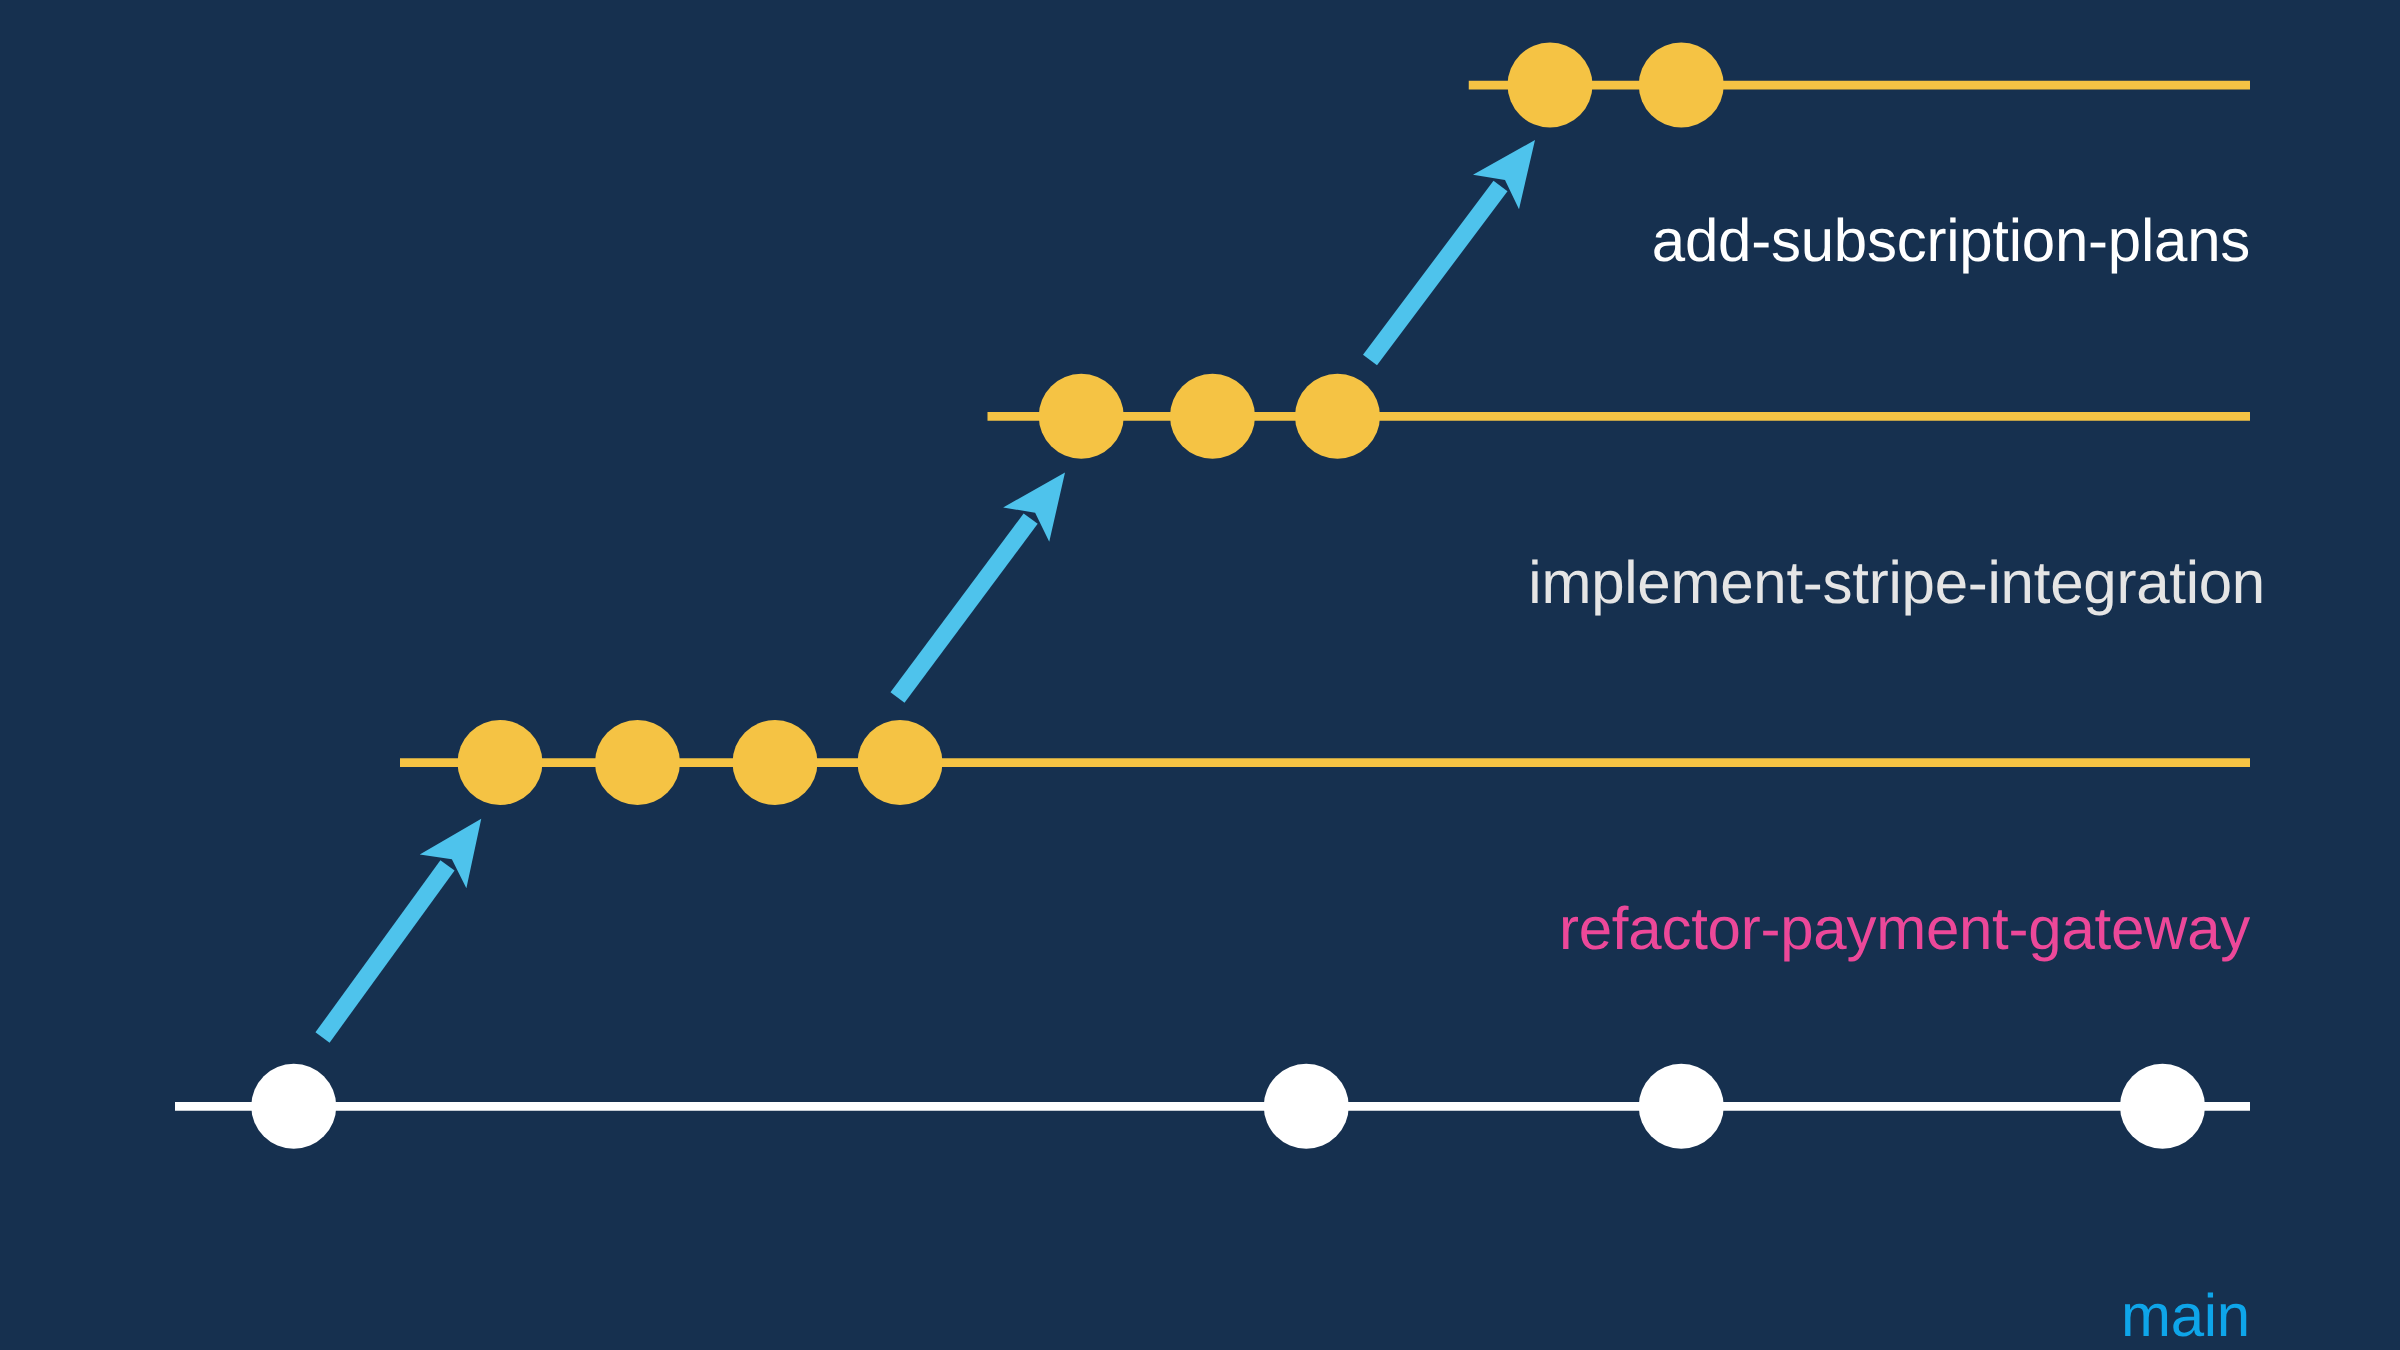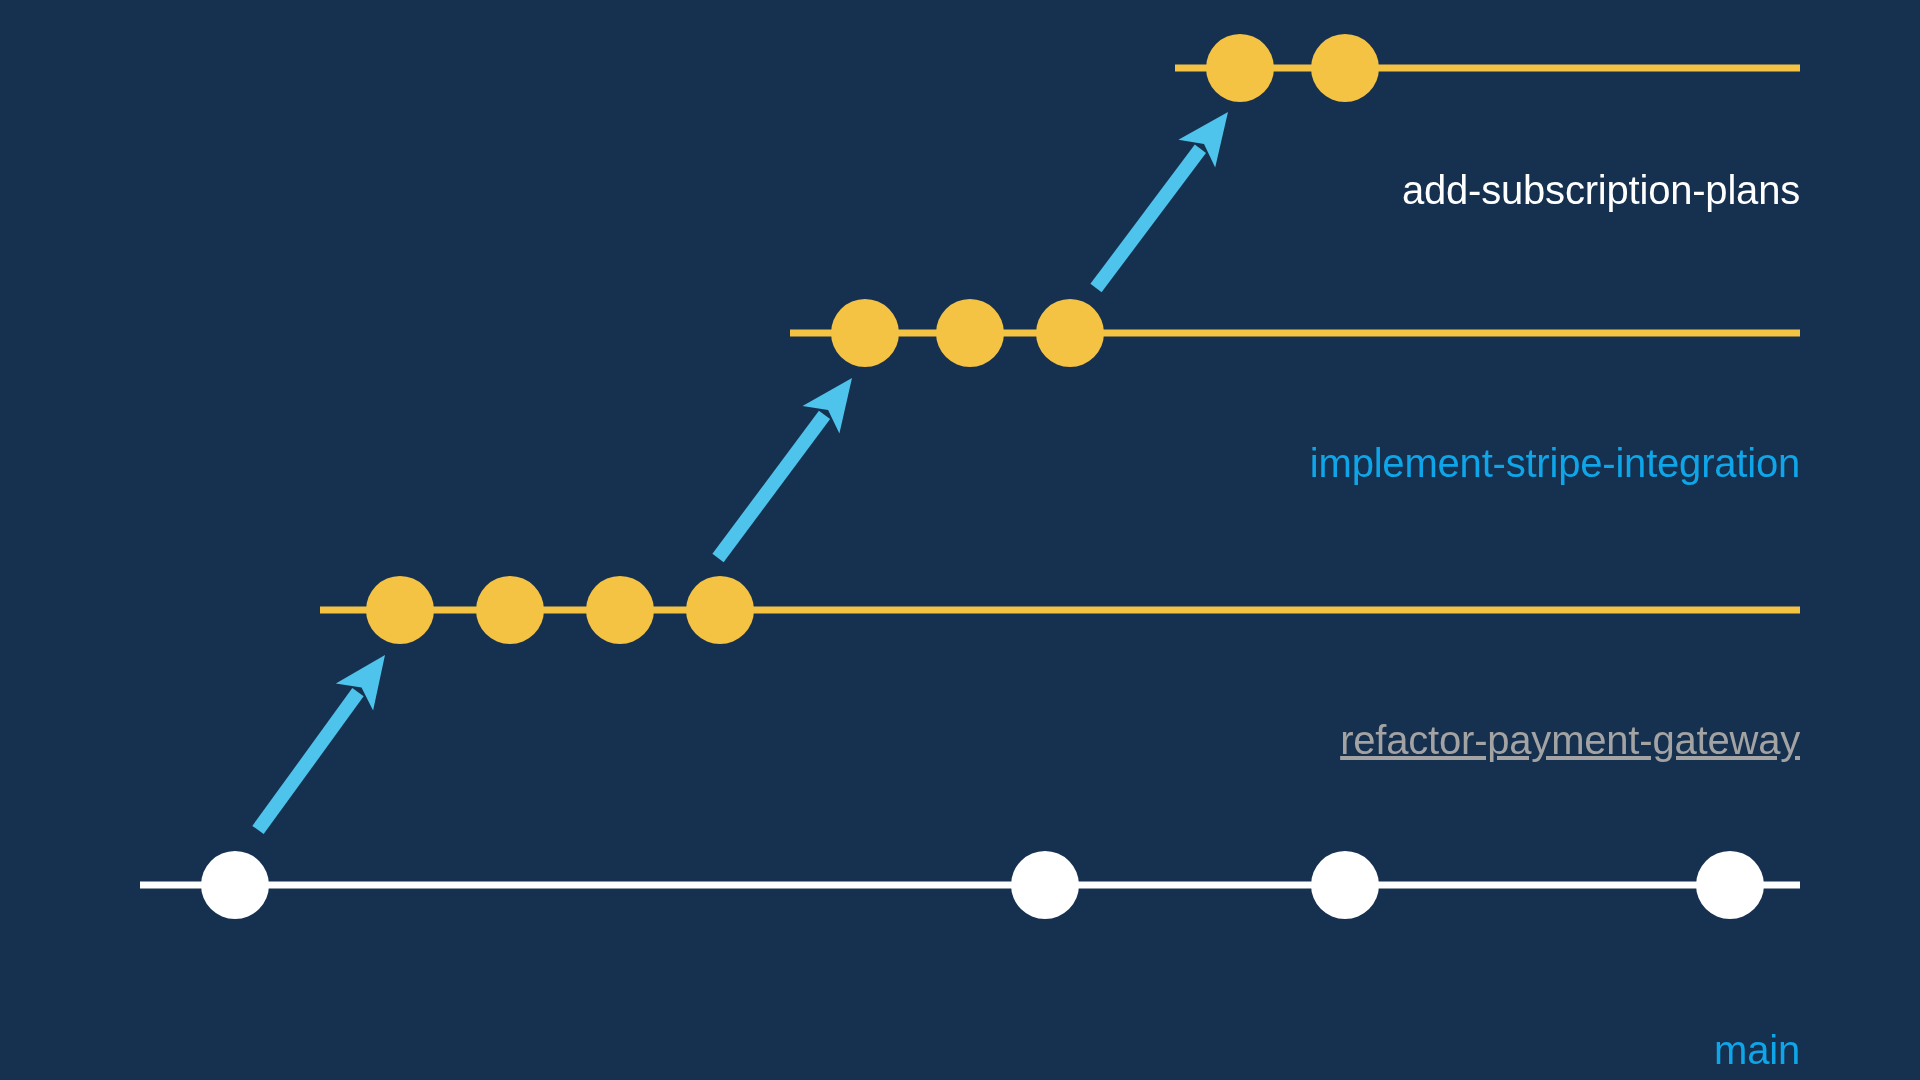--- a/index.html
+++ b/index.html
@@ -26,21 +26,21 @@
     left: 0;
     width: 1920px;
     height: 1080px;
     display: block;
   }
   .branch-label {
     position: absolute;
     text-align: right;
     color: #ffffff;
     font-family: "Liberation Sans", sans-serif;
-    font-size: 40px;
+    font-size: 48px;
     font-weight: 400;
     letter-spacing: -0.2px;
     white-space: nowrap;
     line-height: 1;
   }
 </style>
 </head>
 <body>
 
 <div id="canvas">
@@ -76,17 +76,17 @@
         <circle cx="620" cy="610" r="34" fill="#f5c344"></circle>
         <circle cx="720" cy="610" r="34" fill="#f5c344"></circle>
         <circle cx="235" cy="885" r="34" fill="#ffffff"></circle>
         <circle cx="1045" cy="885" r="34" fill="#ffffff"></circle>
         <circle cx="1345" cy="885" r="34" fill="#ffffff"></circle>
         <circle cx="1730" cy="885" r="34" fill="#ffffff"></circle>
       </g>
   </svg>
   <div id="labels-layer">
       <div class="branch-label" style="right: 120px; top: 170px; color: rgb(255, 255, 255);">add-subscription-plans</div>
-      <div class="branch-label" style="right: 120px; top: 443px; color: #0ea5e9;">implement-stripe-integration</div>
-      <div class="branch-label" style="right: 120px; top: 720px; color: #a3a3a3; text-decoration: underline;">refactor-payment-gateway</div>
+      <div class="branch-label" style="right: 108px; top: 443px; color: #e5e5e5;">implement-stripe-integration</div>
+      <div class="branch-label" style="right: 120px; top: 720px; color: #ec4899;">refactor-payment-gateway</div>
       <div class="branch-label" style="right: 120px; top: 1030px; color: #0ea5e9;">main</div>
     </div>
 </div>
 
 </body></html>

